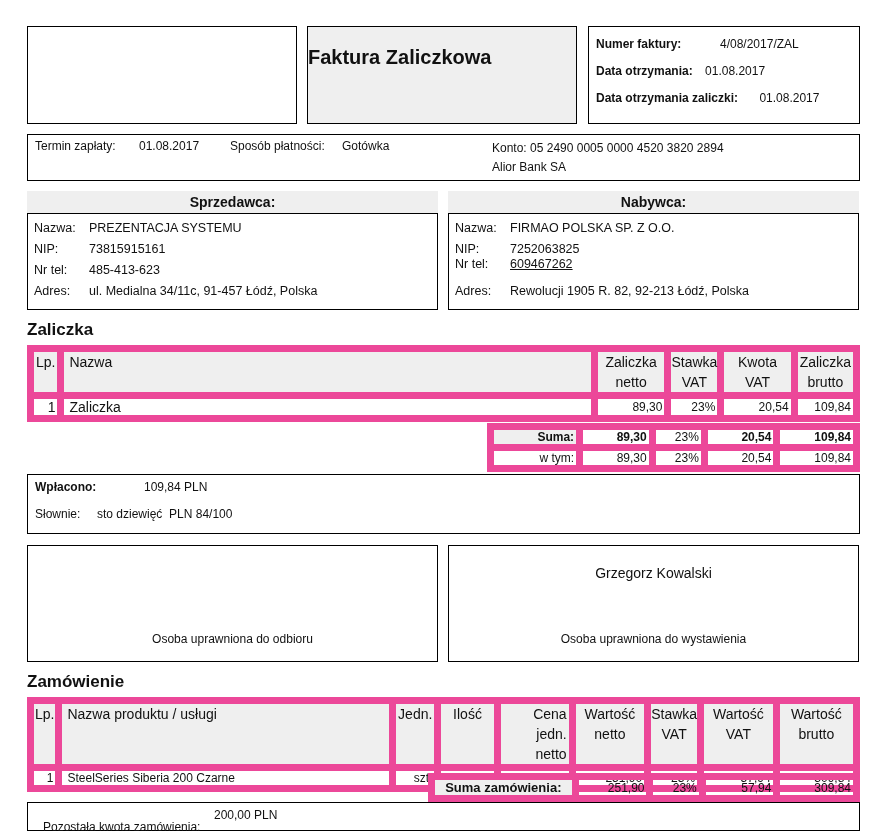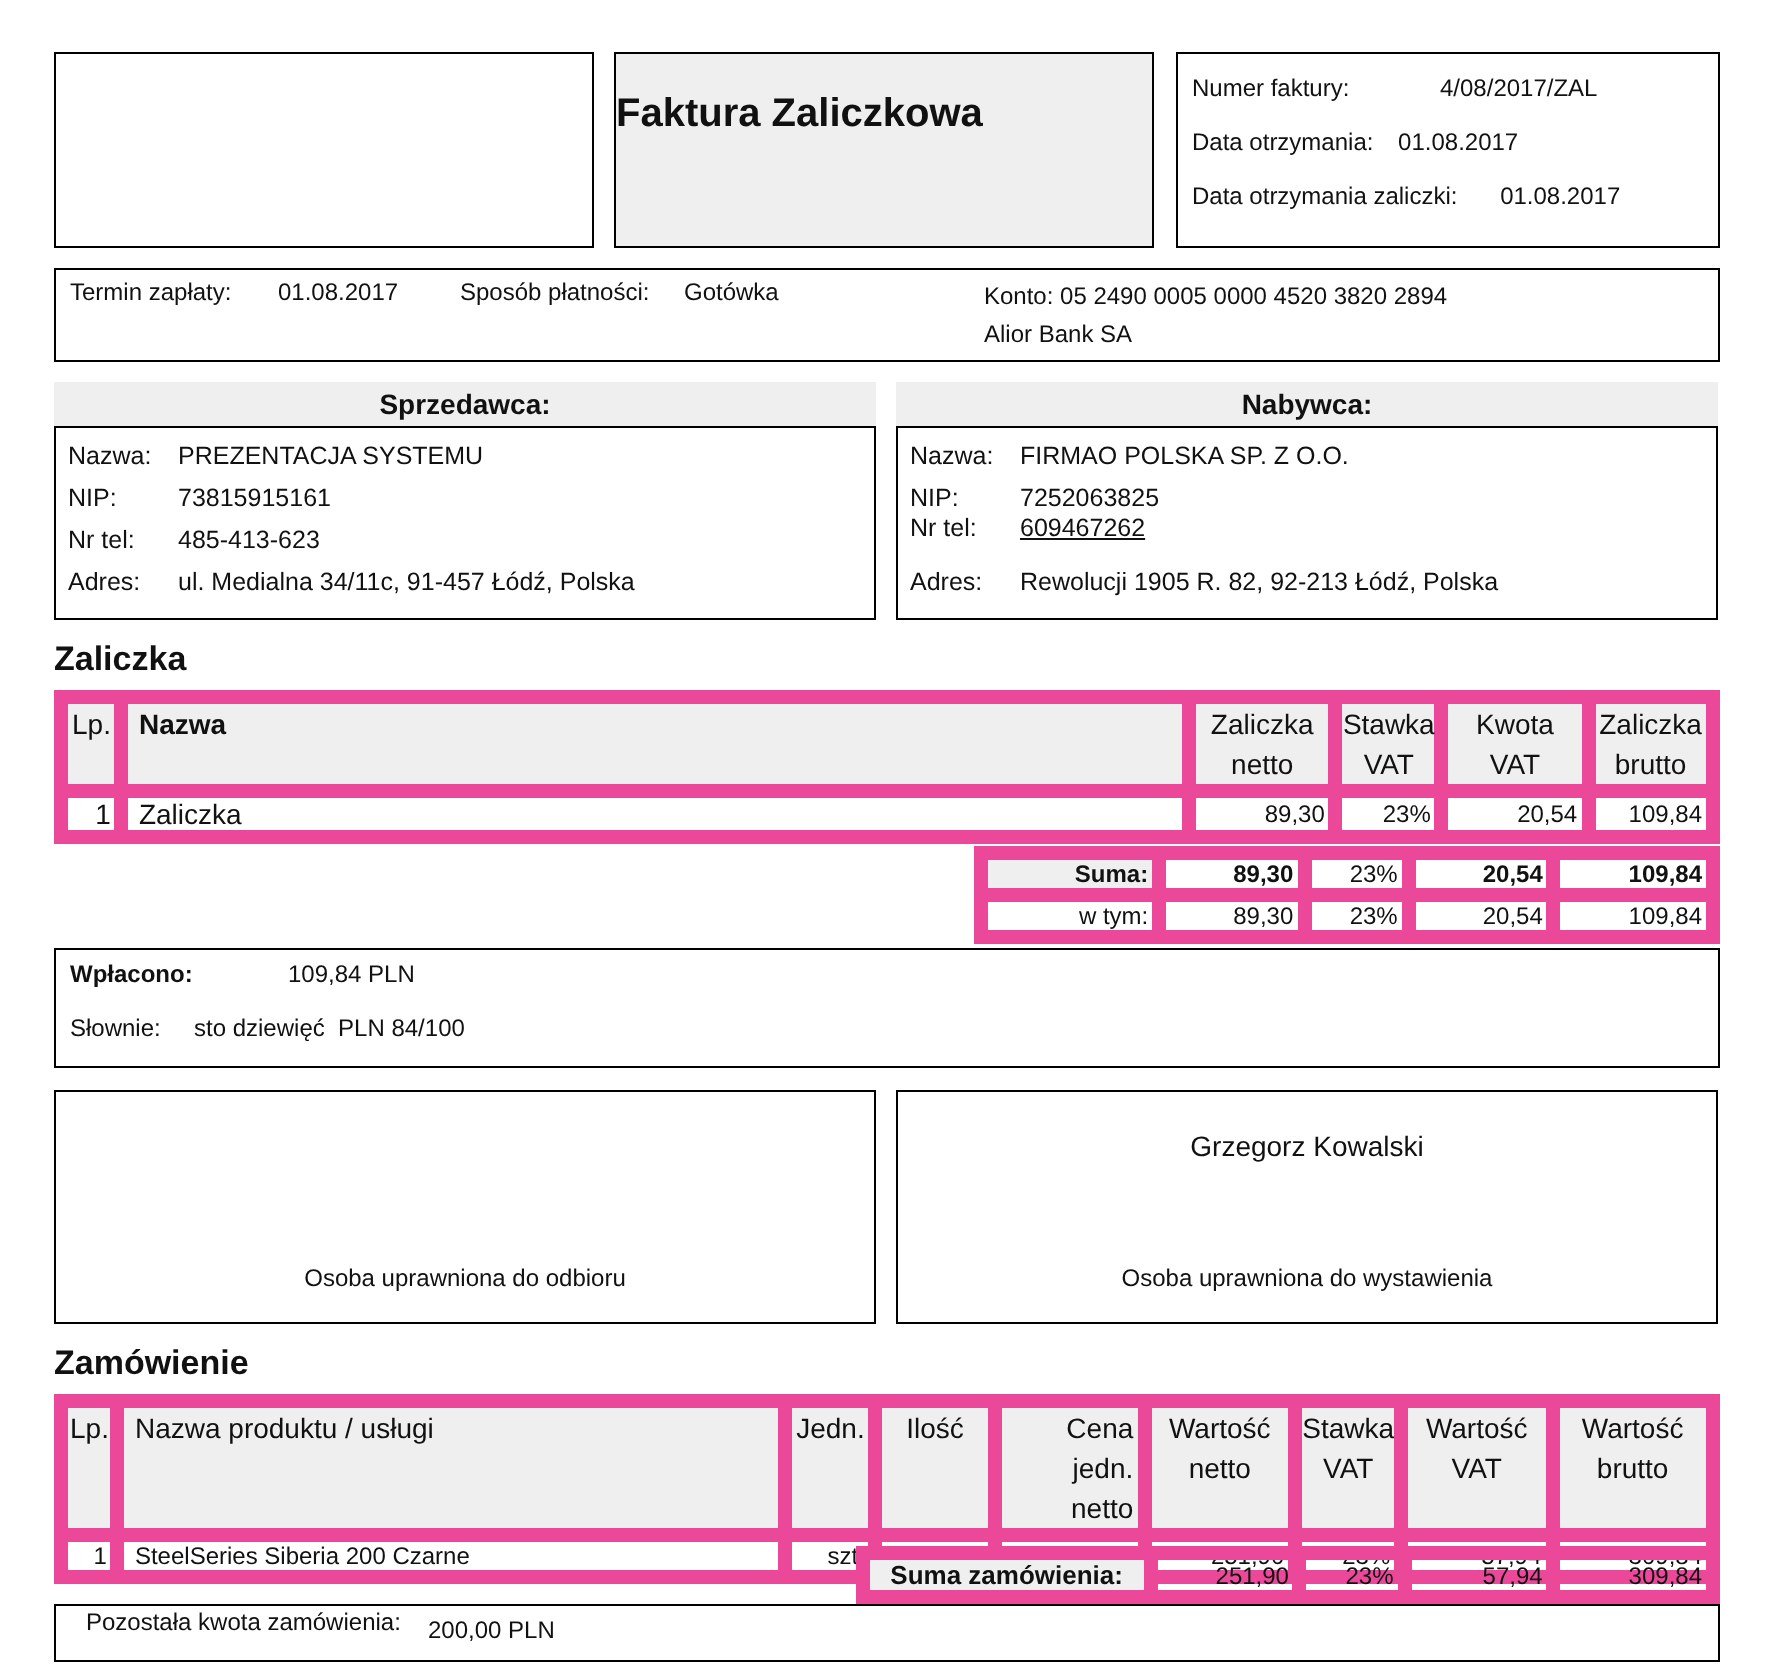--- a/index.html
+++ b/index.html
@@ -5,21 +5,21 @@
   * { box-sizing: border-box; margin: 0; padding: 0; }
   html, body { width: 884px; height: 840px; background: #ffffff; overflow: hidden; }
   body { font-family: "Liberation Sans", sans-serif; color: #111; position: relative; font-size: 13px; }
   .abs { position: absolute; }
   .box { position: absolute; border: 1px solid #000; background: #fff; }
   .grey { background: #efefef; }
 
   
   .title { font-size: 20px; font-weight: bold; text-align: left; }
   .meta-row { position: absolute; font-size: 12px; white-space: nowrap; }
-  .meta-row b { font-weight: normal; margin-top: 39px; }
+  .meta-row b { font-weight: bold; margin-top: 39px; }
 
   
   .party-head { position: absolute; background: #efefef; font-weight: bold; font-size: 14px; text-align: center; height: 22px; line-height: 22px; }
   .party-line { position: absolute; font-size: 12.5px; white-space: nowrap; }
   .party-line .lbl { display: inline-block; width: 55px; }
 
   .section-title { position: absolute; font-size: 17px; font-weight: bold; }
 
   table { border-collapse: collapse; position: absolute; font-family: "Liberation Sans", sans-serif; }
   td, th { border: 7px solid #ec4899; font-weight: normal; padding: 0 2px; font-size: 14px; }
@@ -86,21 +86,21 @@
     <col style="width:29px">
       <col style="width:549px">
       <col style="width:74px">
       <col style="width:53px">
       <col style="width:74px">
       <col style="width:54px">
   </colgroup>
   <tbody>
       <tr style="height:46px;">
     <th style="text-align:left;">Lp.</th>
-    <th style="text-align:left;padding-left:5px;font-weight:bold;">Nazwa</th>
+    <th style="text-align:left;padding-left:5px;">Nazwa</th>
     <th style="text-align:center;">
           <div>Zaliczka</div>
           <div>netto</div>
         </th>
     <th style="text-align:center;padding:0;">
           <div>Stawka</div>
           <div>VAT</div>
         </th>
     <th style="text-align:center;">
           <div>Kwota</div>
@@ -231,15 +231,15 @@
     <td class="bold grey" style="text-align:center;font-size:13px;">Suma zamówienia:</td>
     <td class="num" style="font-size:12px;">251,90</td>
     <td class="num" style="font-size:12px;">23%</td>
     <td class="num" style="font-size:12px;">57,94</td>
     <td class="num" style="font-size:12px;">309,84</td>
   </tr>
 </tbody>
   </table>
 
 <div class="box" style="left:27px;top:802px;width:833px;height:29px;font-size:12px;">
-  <span class="abs" style="left:15px;top:1px;">Pozostała kwota zamówienia:</span>
+  <span class="abs" style="left:15px;top:17px;">Pozostała kwota zamówienia:</span>
   <span class="abs" style="left:186px;top:5px;">200,00 PLN</span>
 </div>
 
 </body></html>

